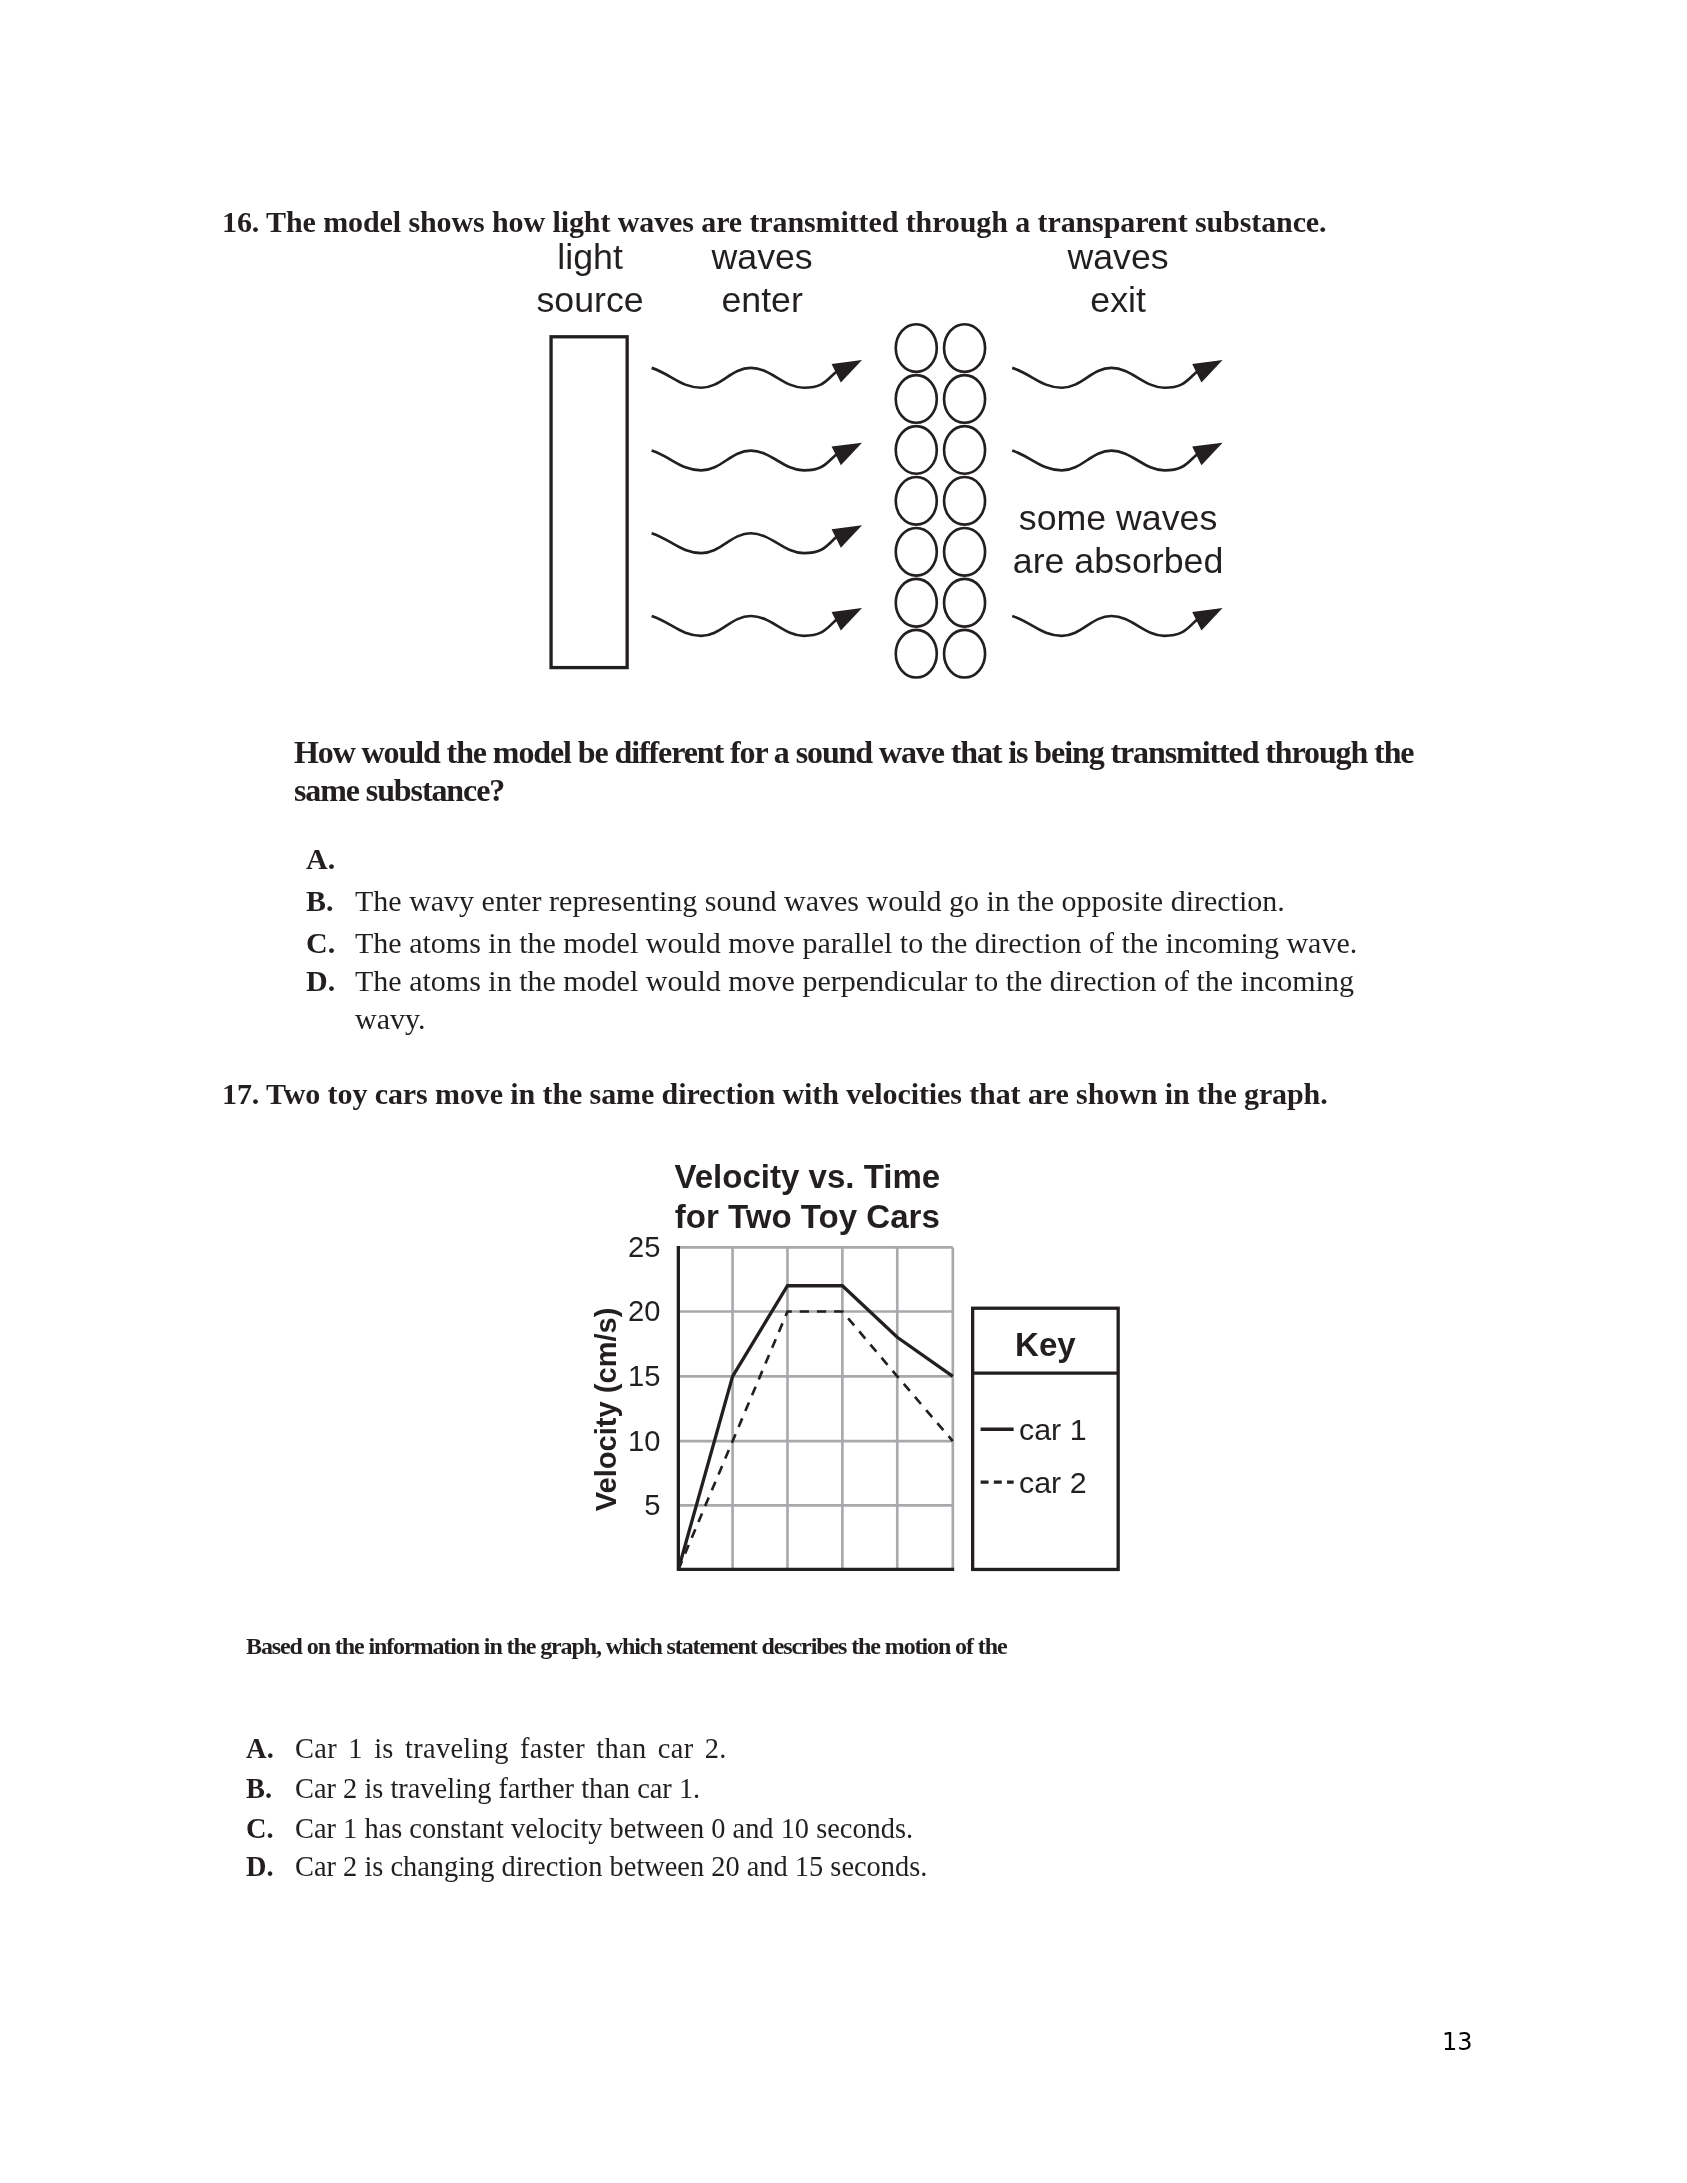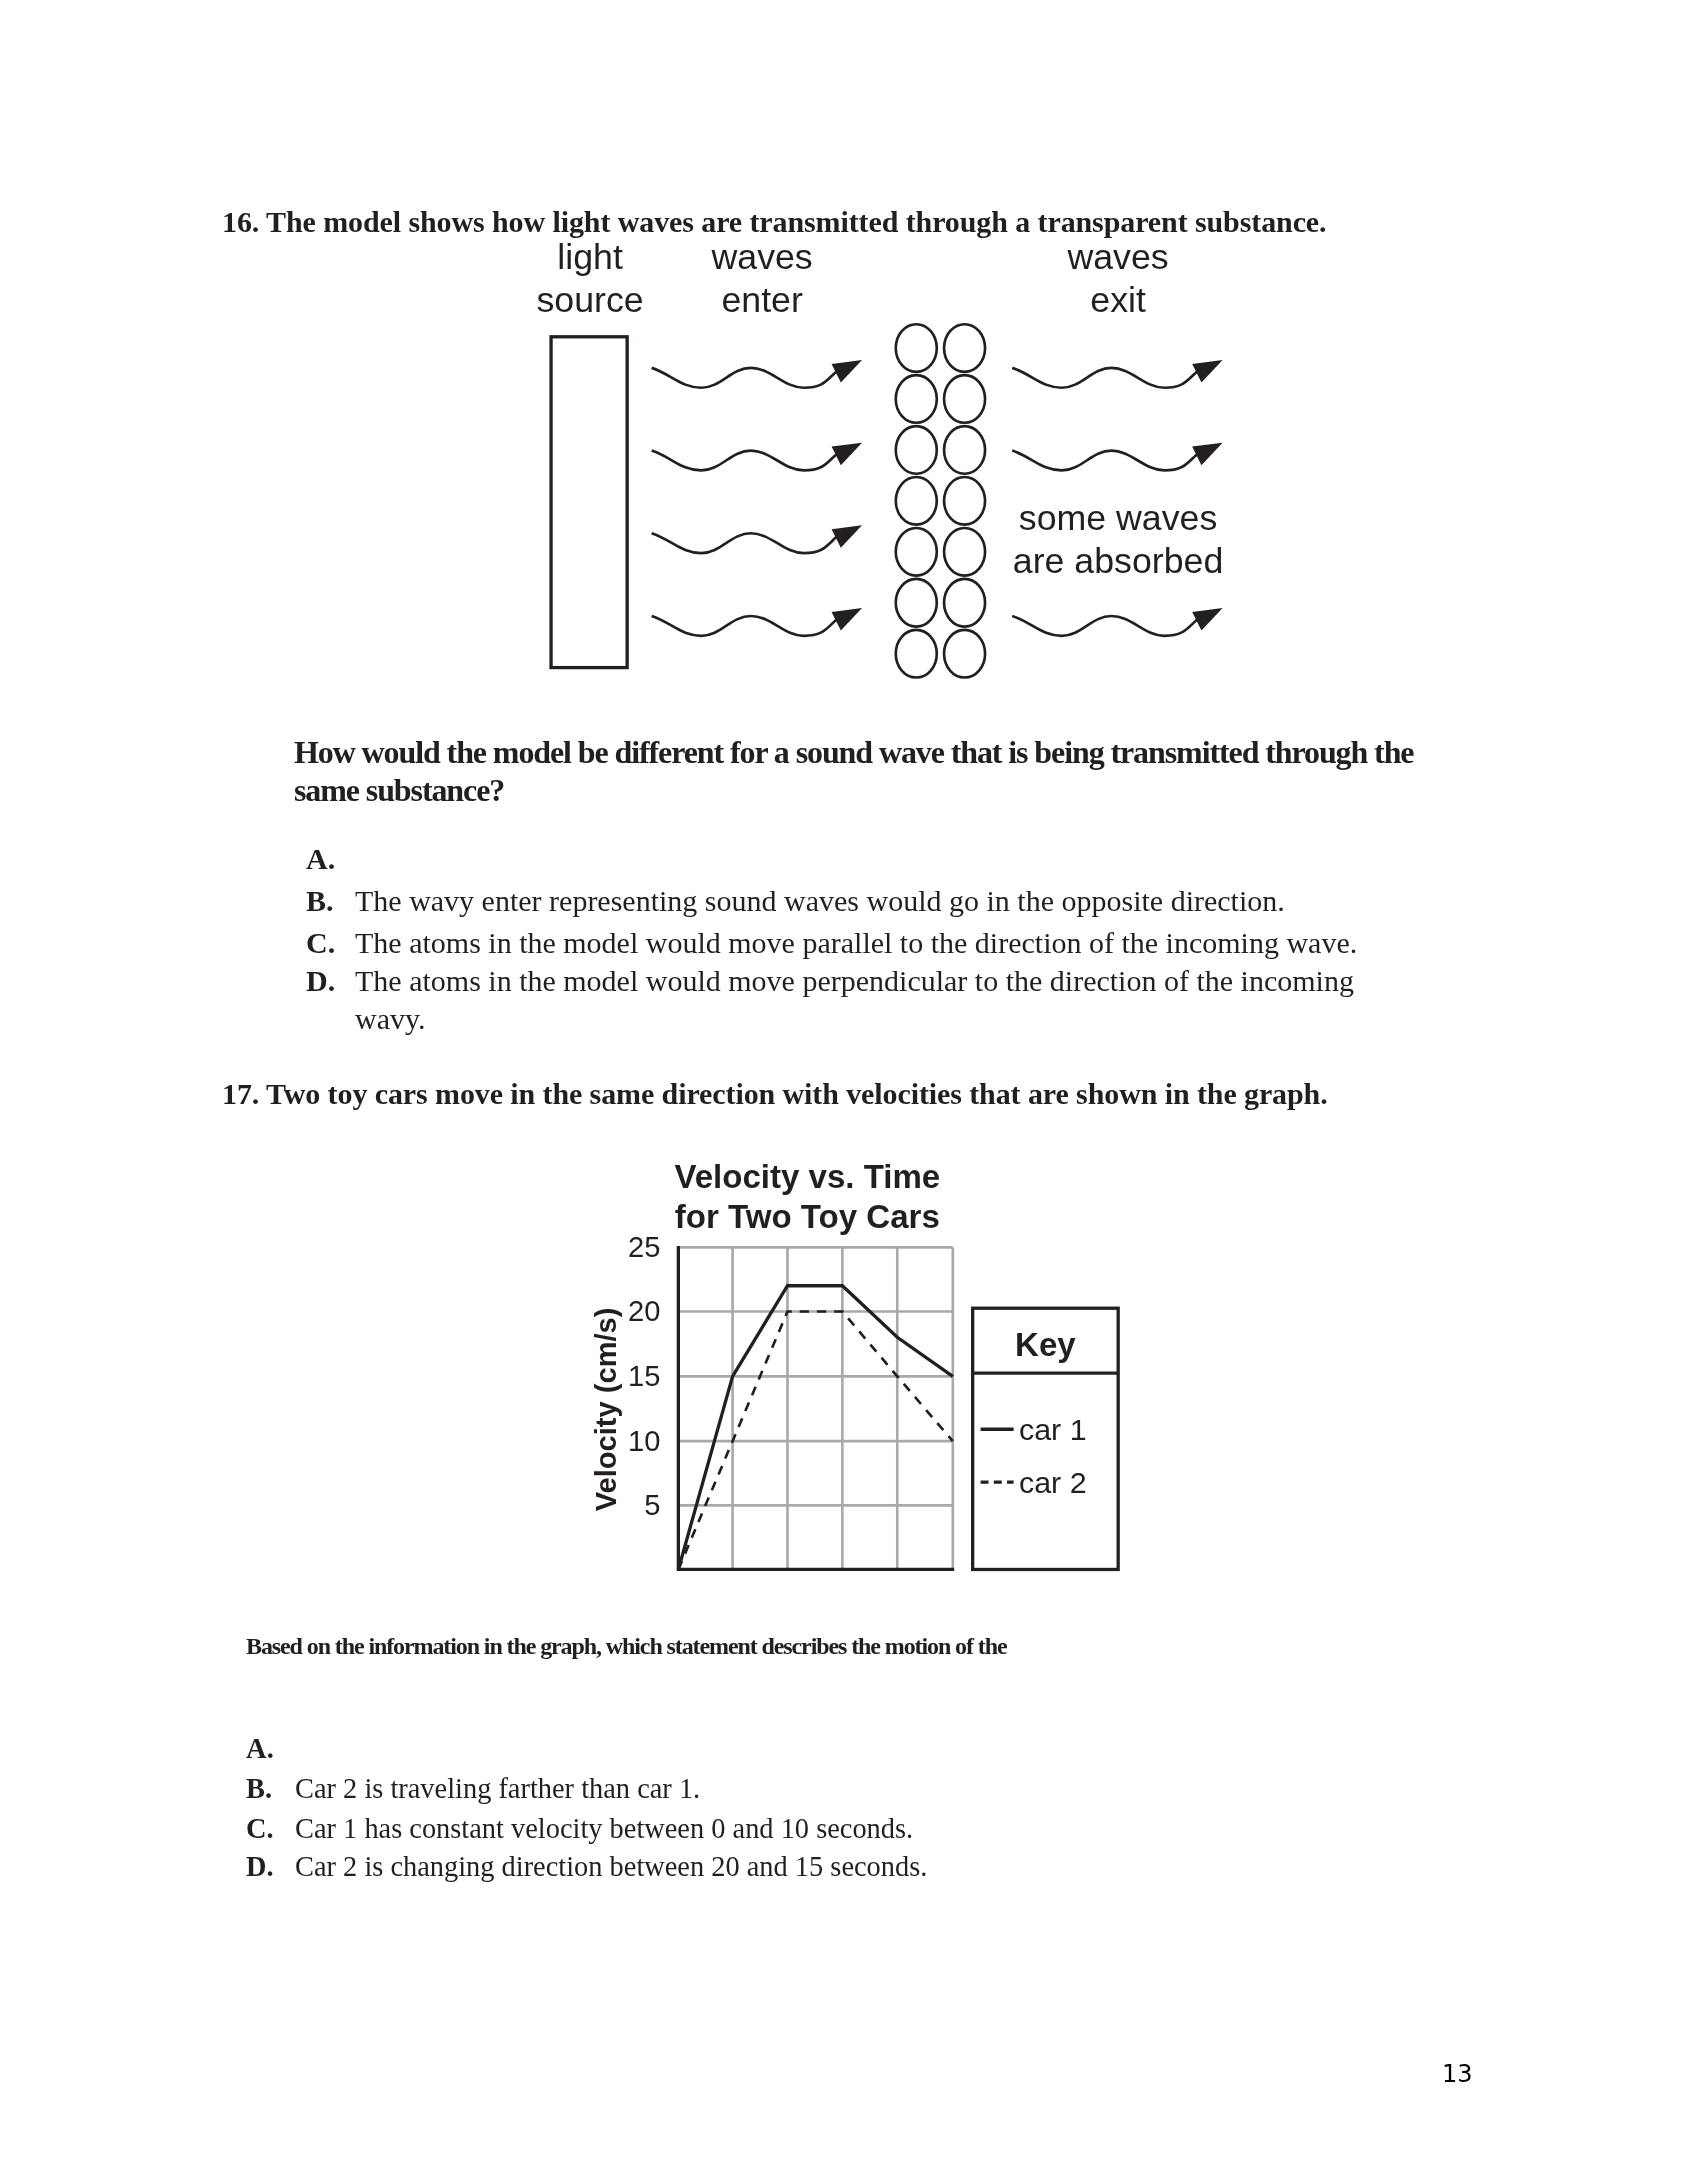--- a/index.html
+++ b/index.html
@@ -154,29 +154,30 @@
   </g>
 </svg>
 
 <div class="abs serif prompt" style="left:246px; top:1628px; width:1125px; font-size:24px; line-height:36px;">
   <div>Based on the information in the graph, which statement describes the motion of the</div>
 </div>
 
 <div class="abs serif" style="left:246px; top:1733px;">
   <div class="opt2" style="height:40px; letter-spacing:0.3px; word-spacing:4px;">
     <span class="letter">A.</span>
+    <span>Car 1 is traveling faster than car 2.</span>
   </div>
   <div class="opt2" style="height:40px;">
     <span class="letter">B.</span>
     <span>Car 2 is traveling farther than car 1.</span>
   </div>
   <div class="opt2" style="height:38px;">
     <span class="letter">C.</span>
     <span>Car 1 has constant velocity between 0 and 10 seconds.</span>
   </div>
   <div class="opt2" style="height:38px;">
     <span class="letter">D.</span>
     <span>Car 2 is changing direction between 20 and 15 seconds.</span>
   </div>
 </div>
 
-<div class="abs pagenum" style="left:1442px; top:2028px;margin-top:32px;">13</div>
+<div class="abs pagenum" style="left:1442px; top:2028px;">13</div>
 
 
 </body></html>

